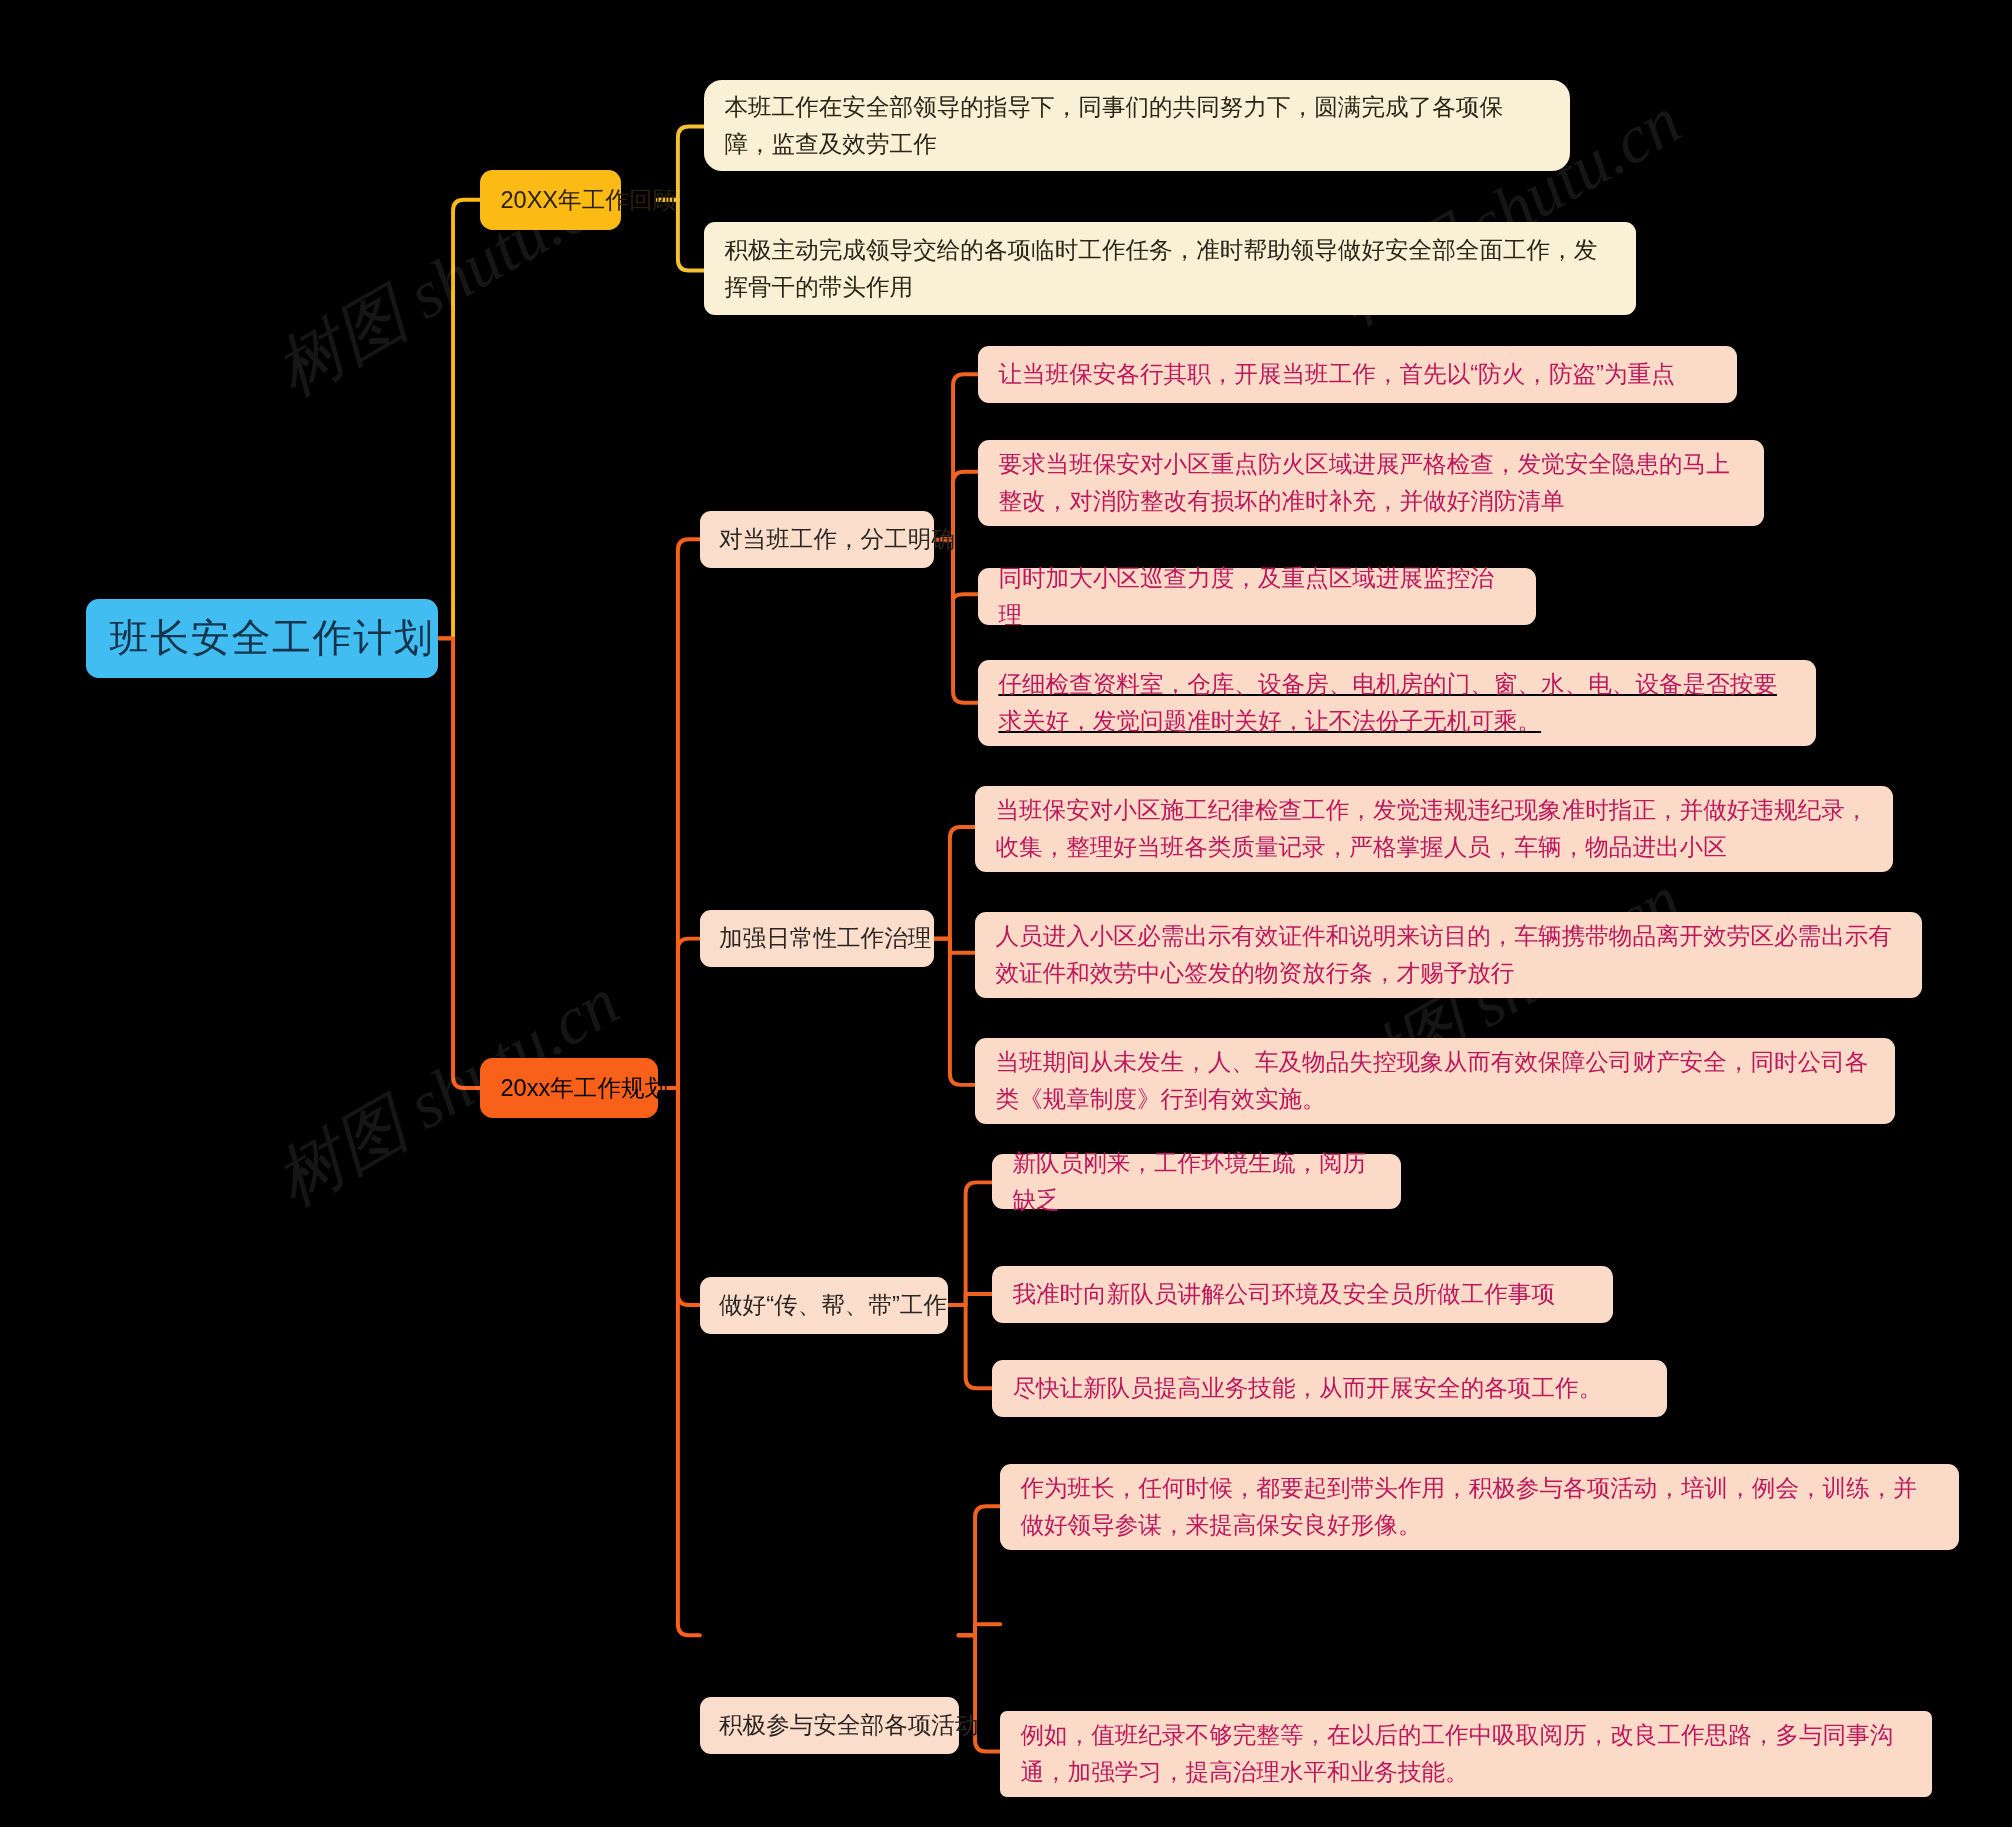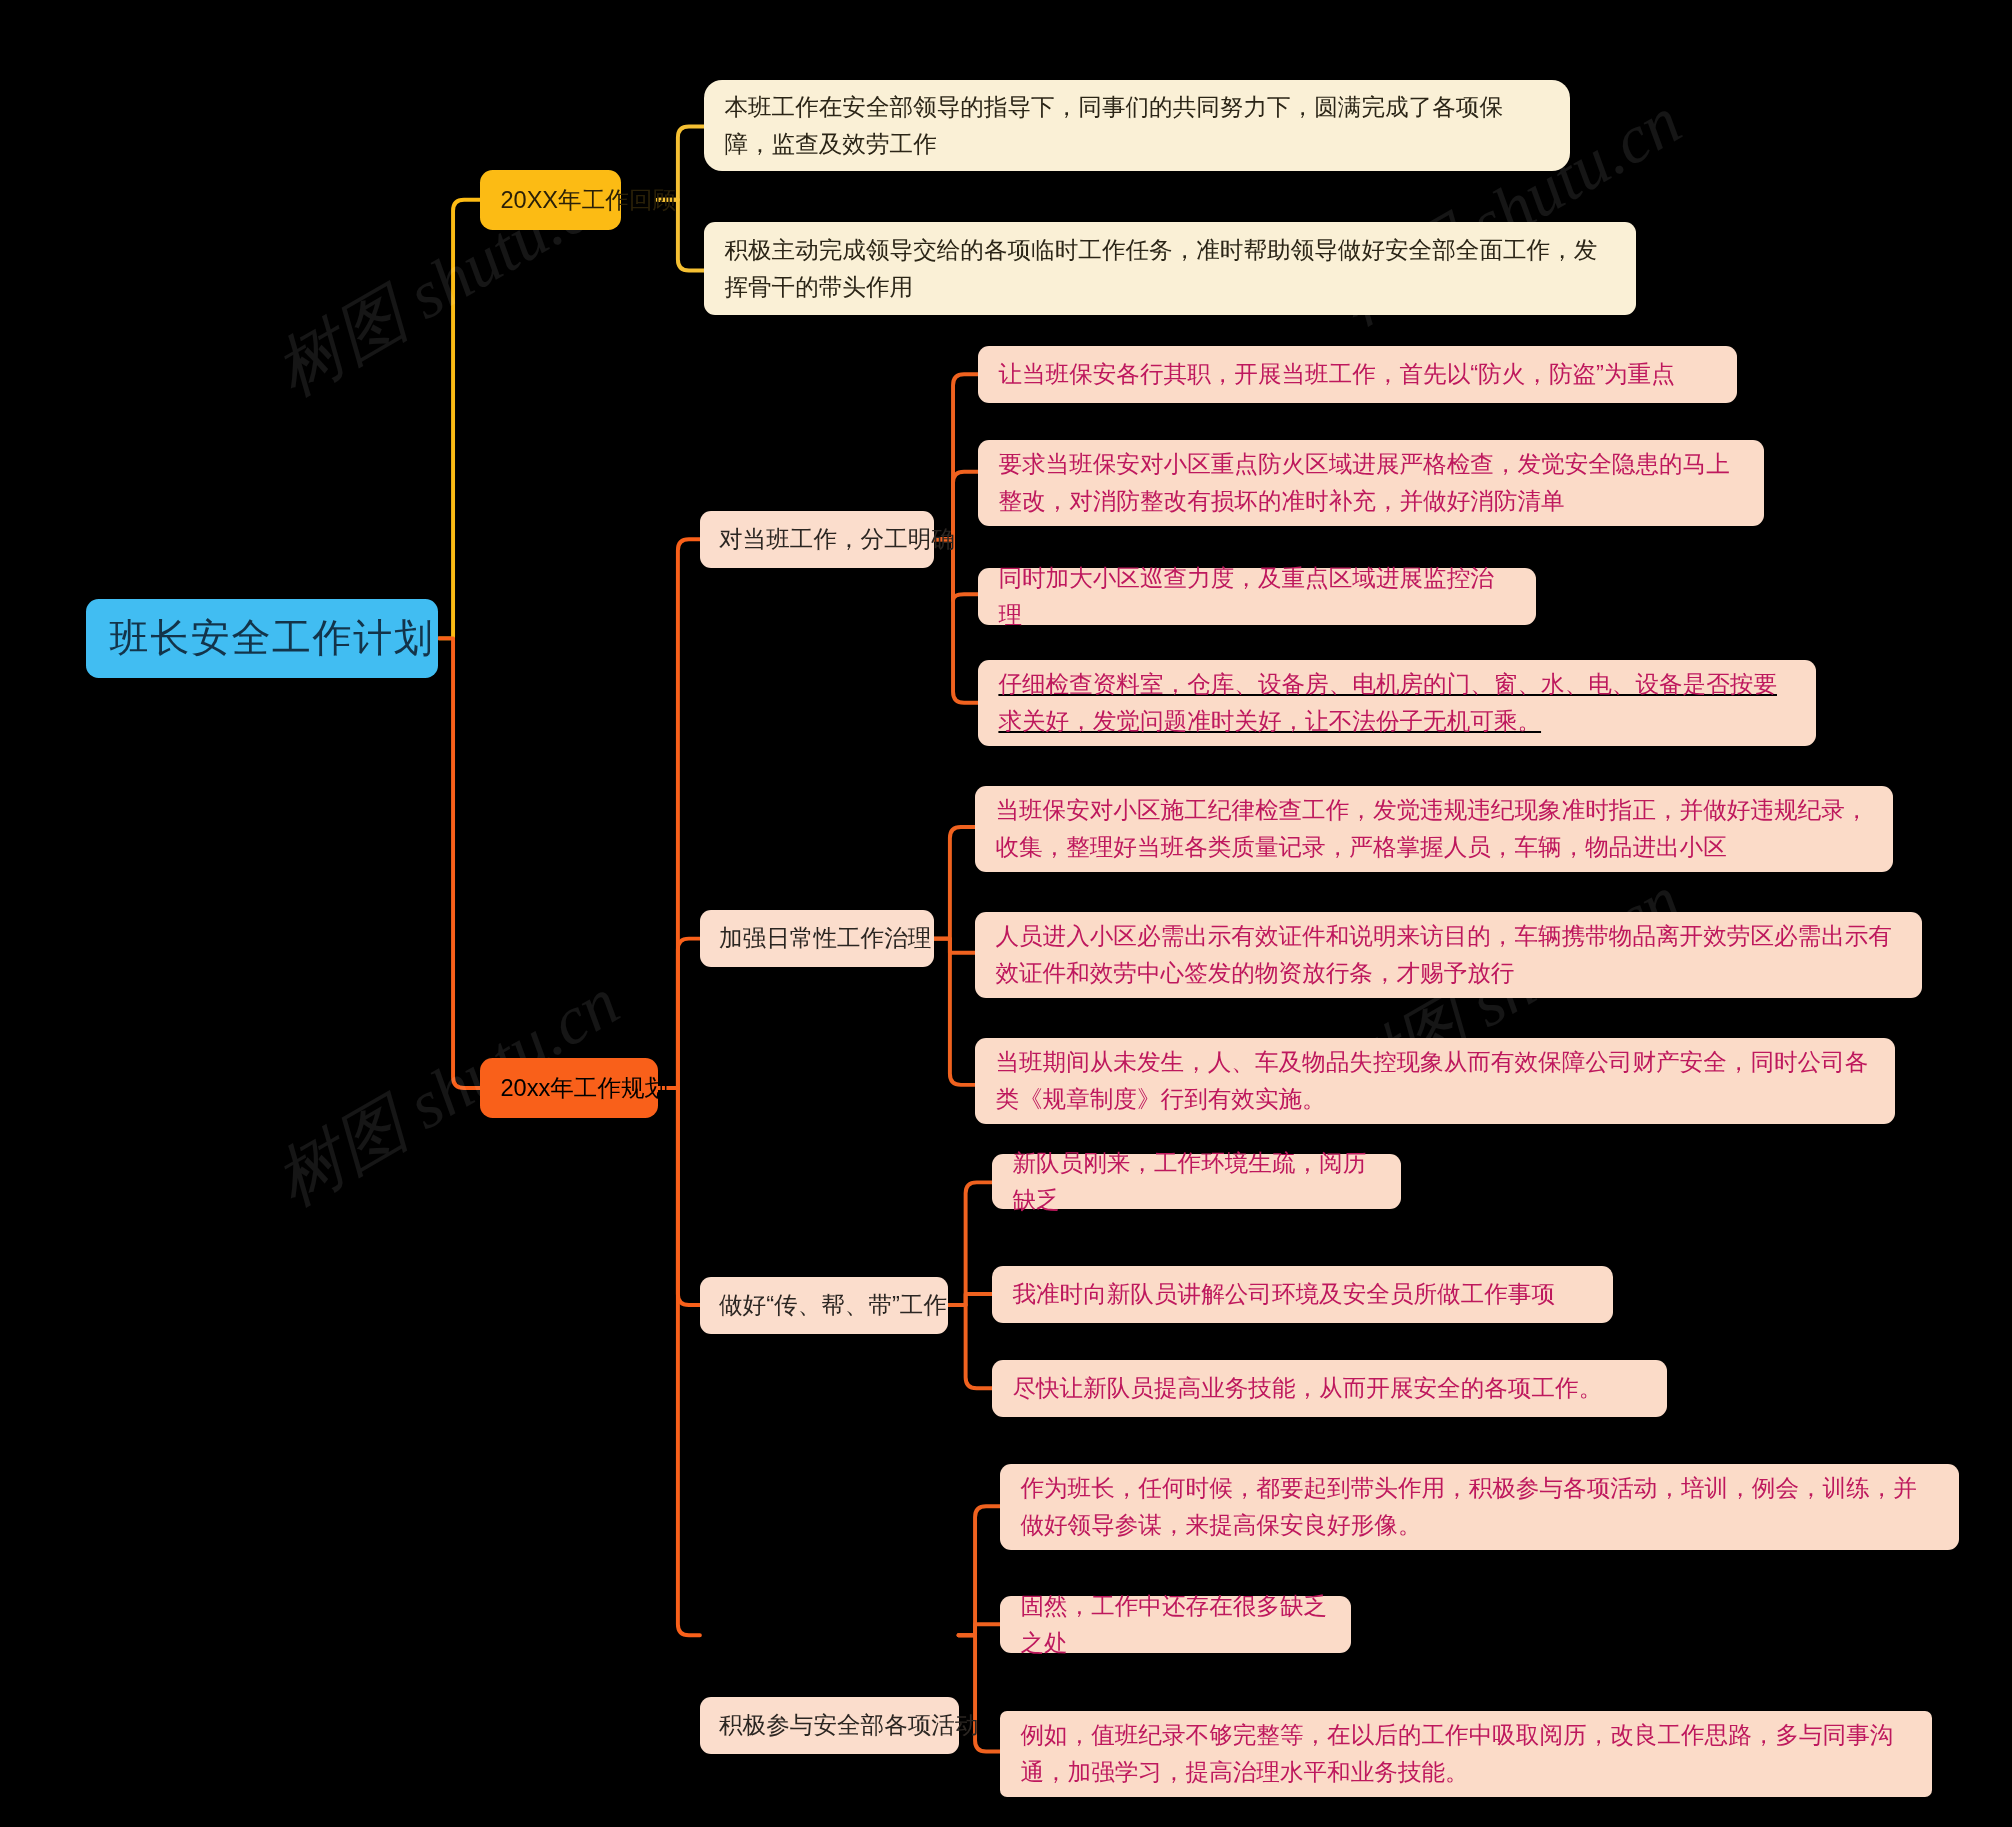--- a/index.html
+++ b/index.html
@@ -146,21 +146,18 @@
   <div class="node n-leaf-peach" style="left:992px;top:1360px;width:675px;height:57px;">
     <span class="txt">尽快让新队员提高业务技能，从而开展安全的各项工作。</span>
   </div>
 
   <div class="node n-sub" style="left:700px;top:1697px;width:259px;height:57px;">
     <span class="txt">积极参与安全部各项活动</span>
   </div>
   <div class="node n-leaf-peach" style="left:1000px;top:1464px;width:959px;height:86px;">
     <span class="txt">作为班长，任何时候，都要起到带头作用，积极参与各项活动，培训，例会，训练，并做好领导参谋，来提高保安良好形像。</span>
   </div>
-  <div class="node n-leaf-peach" style="left:1000px;top:1596px;width:351px;height:57px;">
-    <span class="txt">固然，工作中还存在很多缺乏之处</span>
-  </div>
   <div class="node n-leaf-peach" style="left:1000px;top:1711px;width:932px;height:86px;border-radius:7px;">
     <span class="txt">例如，值班纪录不够完整等，在以后的工作中吸取阅历，改良工作思路，多与同事沟通，加强学习，提高治理水平和业务技能。</span>
   </div>
 
 </div>
 
 
 </body></html>

